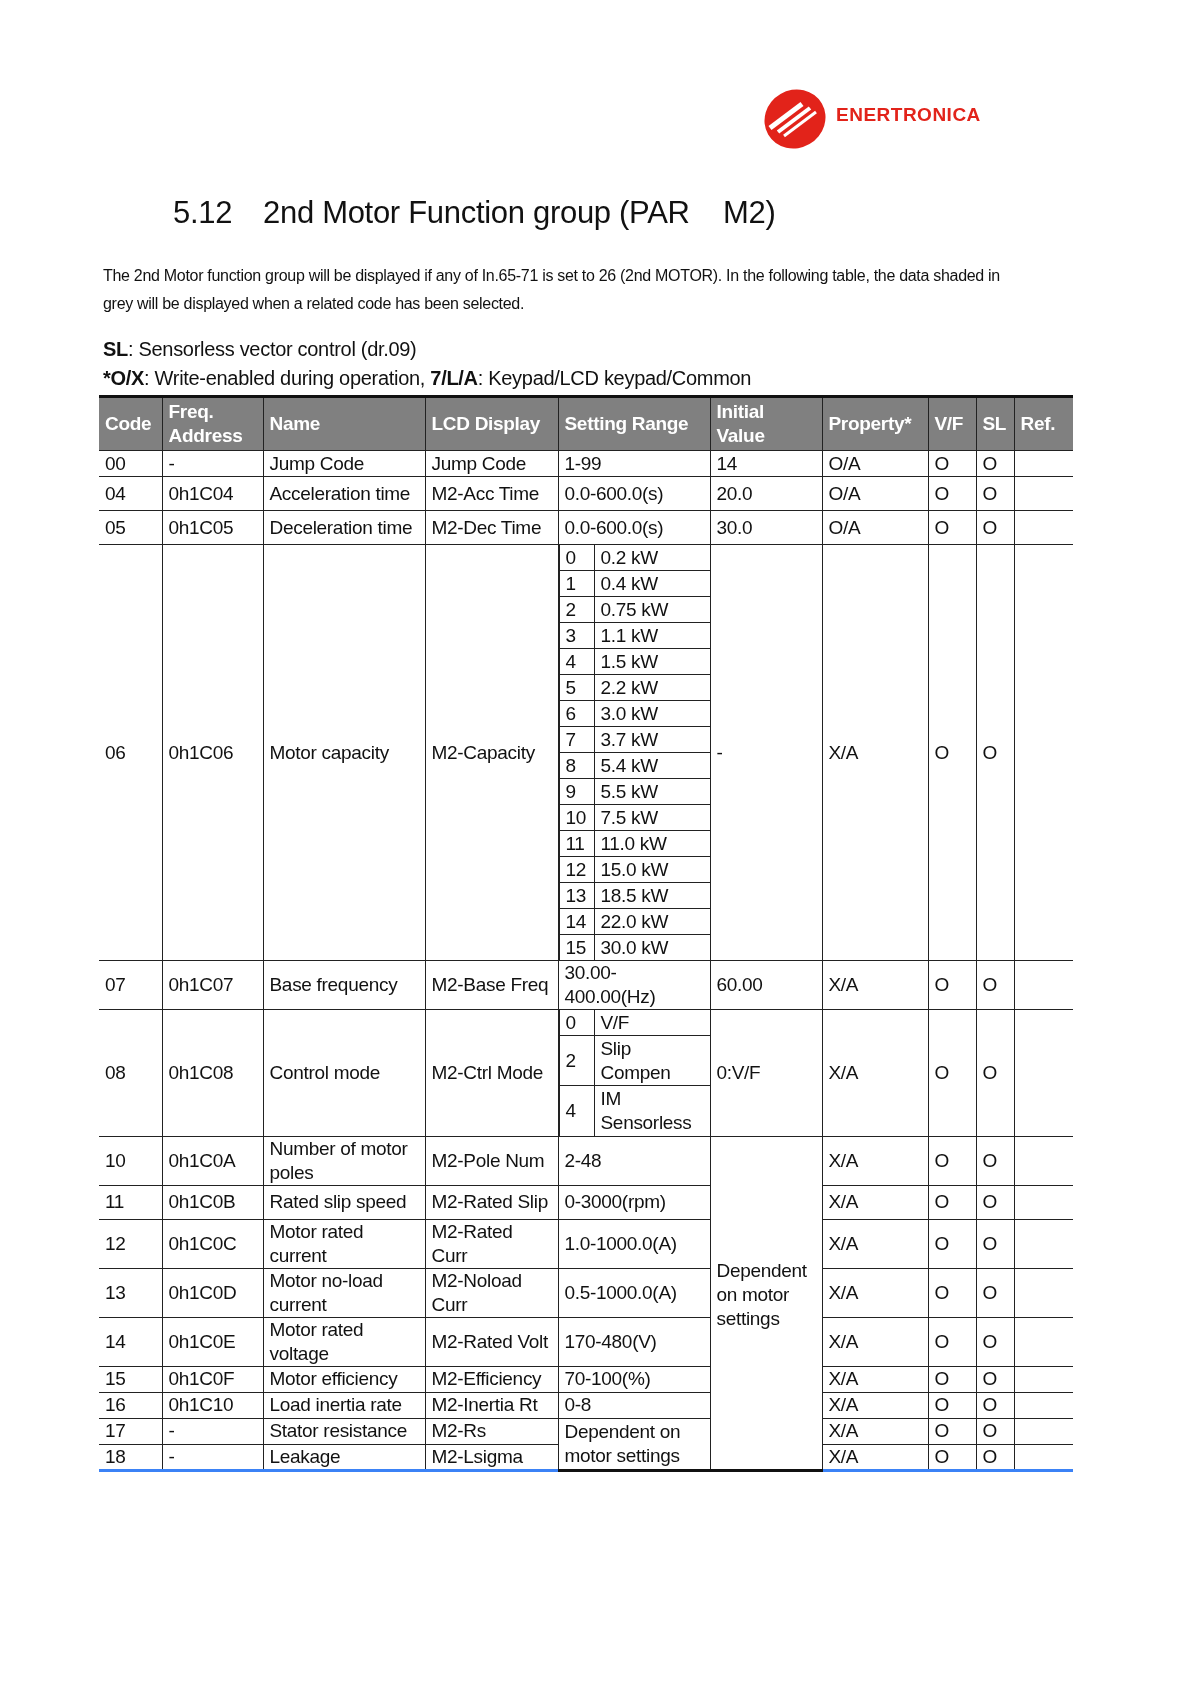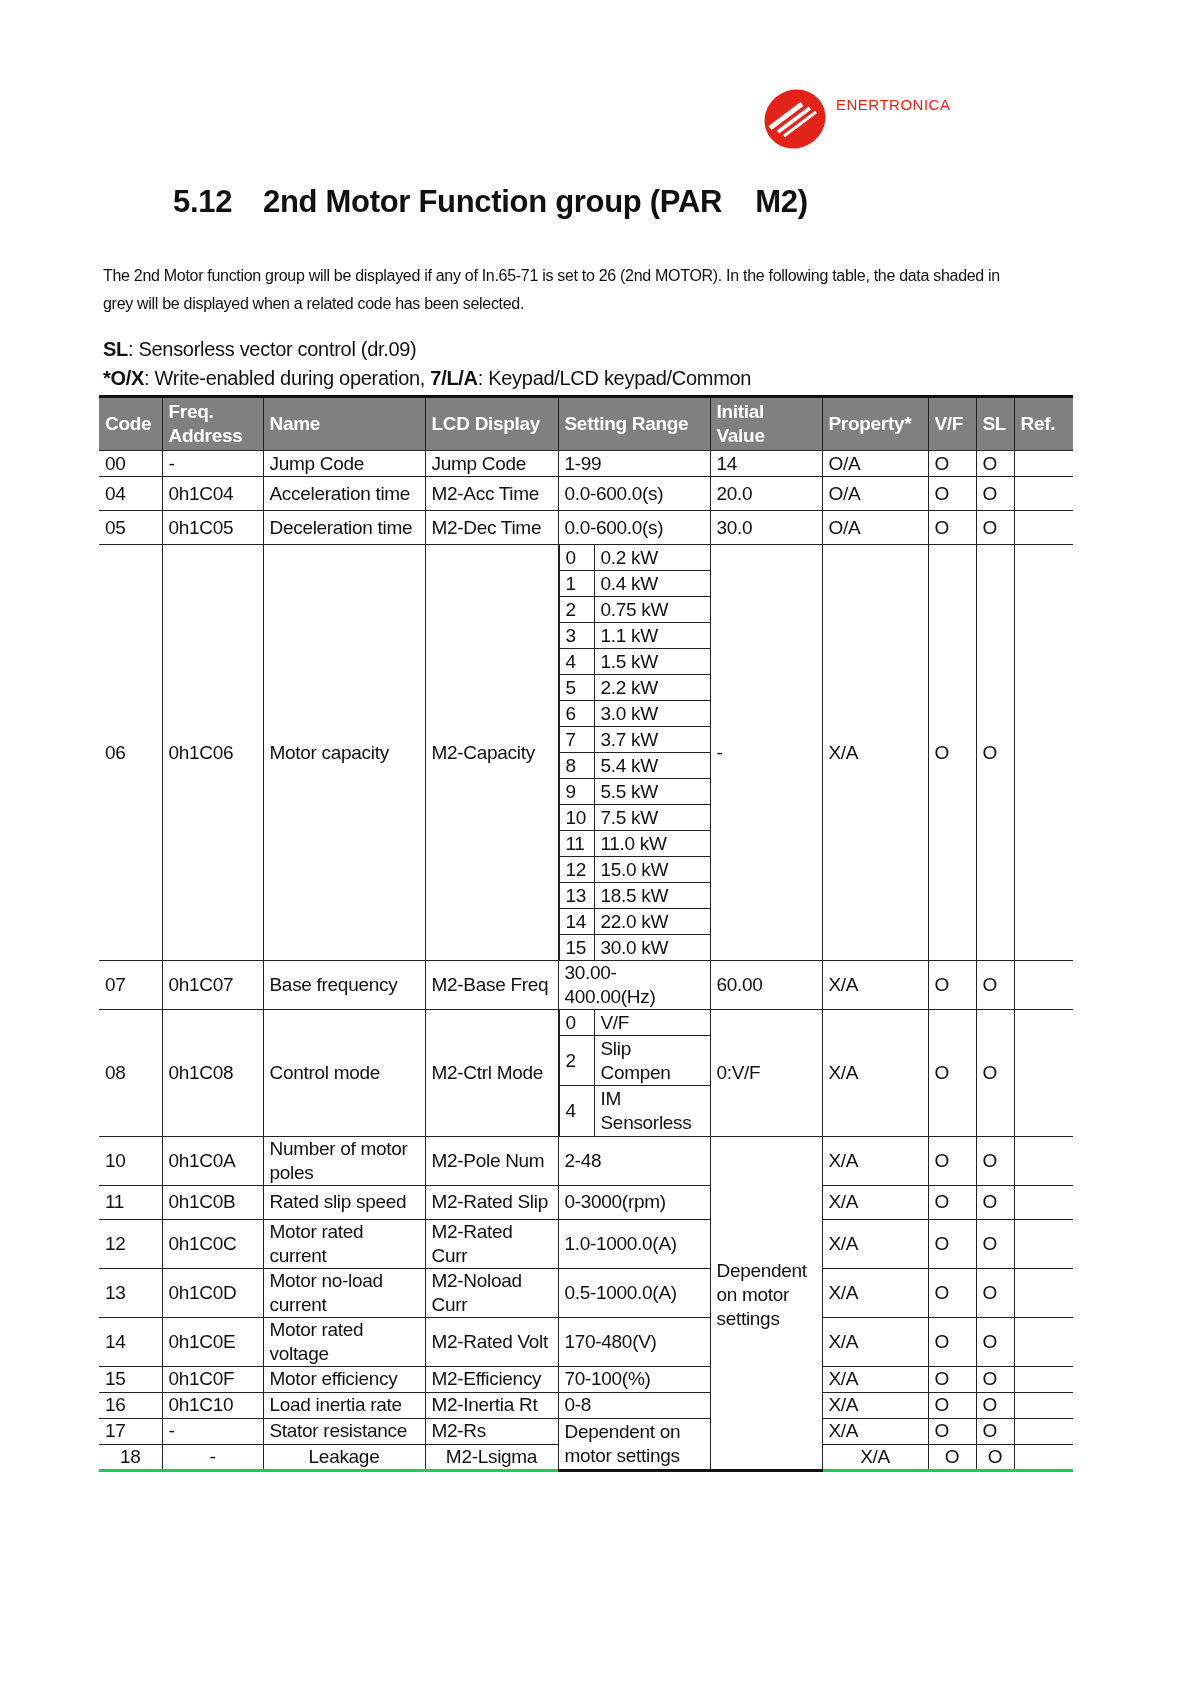--- a/index.html
+++ b/index.html
@@ -1,42 +1,42 @@
 <!DOCTYPE html>
 <html><head>
 <meta charset="utf-8">
 <style>
   html, body { margin:0; padding:0; background:#ffffff; }
   body { width:1191px; height:1684px; position:relative; overflow:hidden;
          font-family:"Liberation Sans", "DejaVu Sans", sans-serif; color:#111; }
   .logo { position:absolute; left:762px; top:88px; width:310px; height:62px; }
   .logo .mark { position:absolute; left:0; top:0; width:66px; height:62px; }
-  .logo .brand-top { position:absolute; left:74px; top:8px; font-size:15px; font-weight:normal;
+  .logo .brand-top { position:absolute; left:74px; top:16px; font-size:19px; font-weight:bold;
                      color:#e2231a; letter-spacing:0.5px; }
   .logo .brand-main { position:absolute; left:72px; top:16px; font-size:38px; font-weight:900;
                       color:#111; letter-spacing:0.5px; font-family:"DejaVu Sans", sans-serif; }
-  .title { position:absolute; left:173px; top:184px; font-size:31px; font-weight:bold;
+  .title { position:absolute; left:173px; top:195px; font-size:31px; font-weight:normal;
            letter-spacing:-0.3px; white-space:pre; }
   .title .num { display:inline-block; width:90px; }
   .intro { position:absolute; left:103px; top:262px; width:900px; font-size:16px; line-height:28px;
            letter-spacing:-0.3px; }
   .legend1 { position:absolute; left:103px; top:338px; font-size:20px; letter-spacing:-0.3px; }
   .legend2 { position:absolute; left:103px; top:367px; font-size:20px; letter-spacing:-0.3px;text-align:center; }
   b { font-weight:bold; }
 
   table.params { position:absolute; left:99px; top:395px; width:974px; border-collapse:collapse;
                  table-layout:fixed; font-size:19px; letter-spacing:-0.3px; }
   table.params th { background:#808080; color:#fff; font-weight:bold; text-align:left;
                     padding:0 6px; height:52px; border-left:1.5px solid #222; line-height:24px;
                     border-top:3px solid #111; }
   table.params th:first-child { border-left:none; }
   table.params td { border-top:1.5px solid #222; border-left:1.5px solid #222; padding:0 6px;
                     vertical-align:middle; line-height:24px; }
   table.params td.first { border-left:none; }
-  table.params tr.last td { border-bottom:3px solid #22c55e;text-align:center; }
+  table.params tr.last td { border-bottom:3px solid #3b82f6; }
   .h1 { height:26px; }
   .h2 { height:34px; }
   .sub { width:100%; border-collapse:collapse; table-layout:fixed; font-size:19px; }
   .sub td { border:none; border-top:1.5px solid #222; padding:0 4px; height:25px; line-height:22px; }
   .sub tr:first-child td { border-top:none; }
   .sub td.n { width:22px; border-right:1.5px solid #222; }
   td.subcell { padding:0 !important; vertical-align:top !important; }
 </style>
 </head>
 <body>

